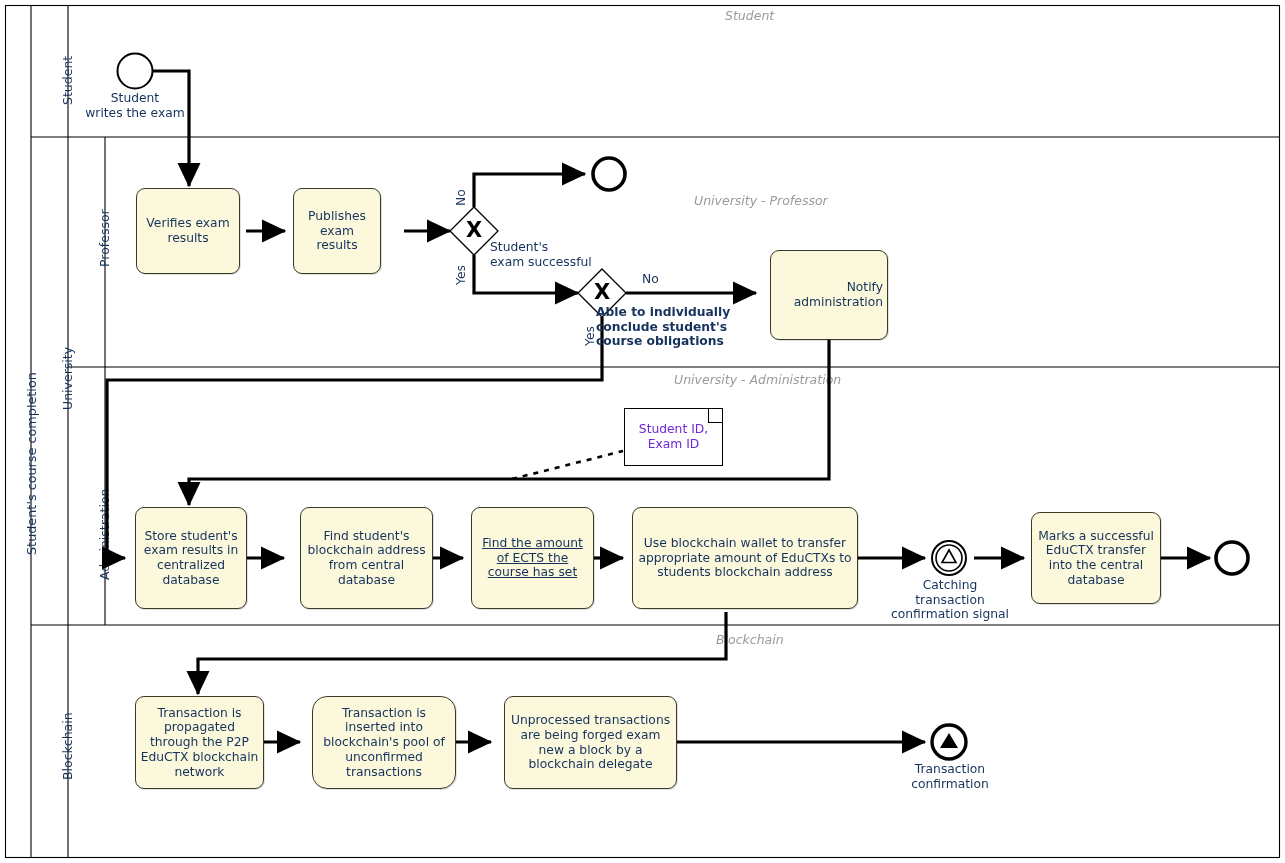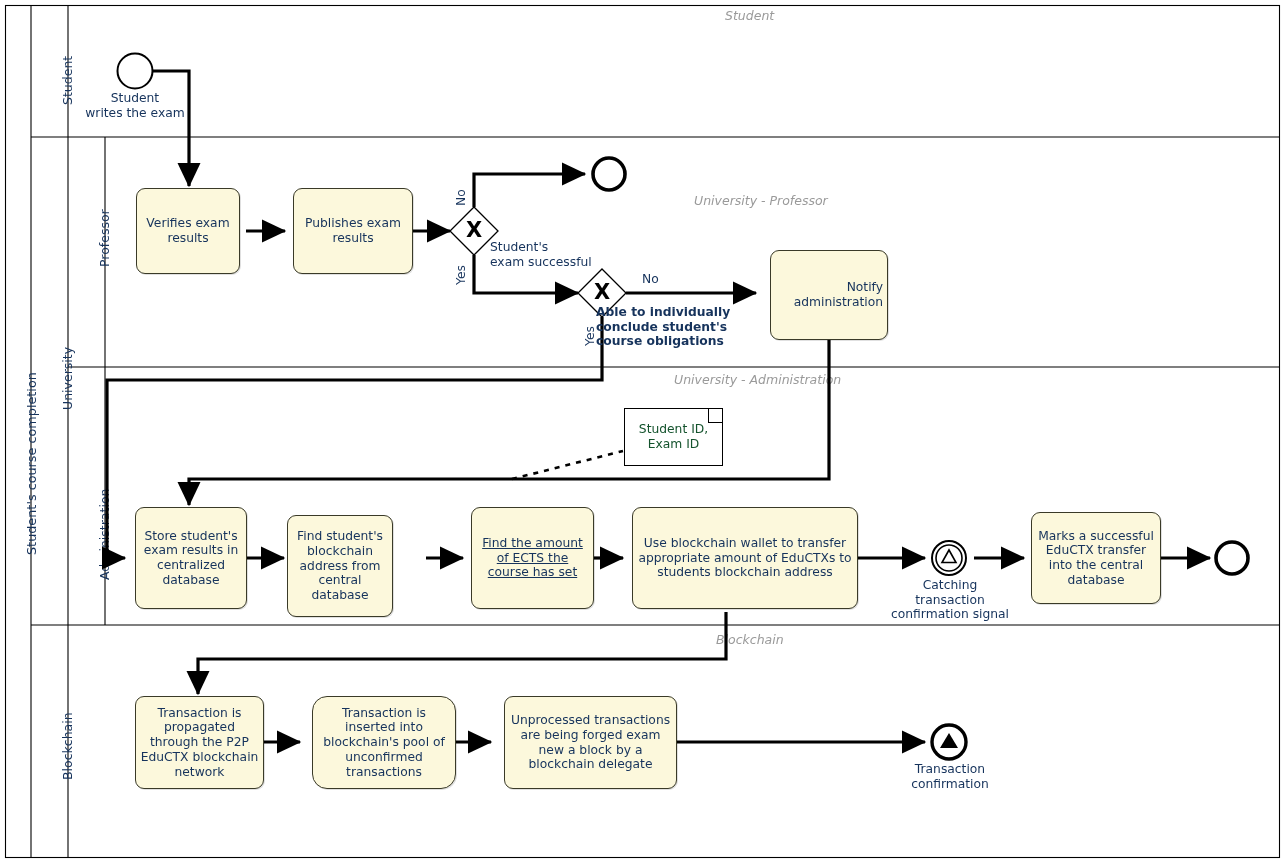--- a/index.html
+++ b/index.html
@@ -92,21 +92,21 @@
   }
   .flow-label.rot {
     transform-origin: 0 0;
     transform: rotate(-90deg);
   }
   .dataobj {
     position: absolute;
     box-sizing: border-box;
     background: #ffffff;
     border: 1.2px solid #000000;
-    color: #14532d;
+    color: #6d28d9;
     font-size: 12.3px;
     line-height: 1.2;
     display: flex;
     align-items: center;
     justify-content: center;
     text-align: center;
     white-space: pre-line;
   }
   .dataobj .fold {
     position: absolute;
@@ -223,27 +223,27 @@
 
   <svg class="layer" viewBox="0 0 1285 863">
     <polygon points="474,207 498,231 474,255 450,231" fill="#ffffff" stroke="#000000" stroke-width="1.3"></polygon>
     <polygon points="602,269 626,293 602,317 578,293" fill="#ffffff" stroke="#000000" stroke-width="1.3"></polygon>
   </svg>
   <div style="position:absolute; left:464px; top:218px; width:20px; text-align:center; font-size:21px; font-weight:bold; color:#000;">X</div>
   <div style="position:absolute; left:592px; top:280px; width:20px; text-align:center; font-size:21px; font-weight:bold; color:#000;">X</div>
 
   <div class="task" style="left:136px; top:188px; width:104px; height:86px;">Verifies exam results</div>
 
-  <div class="task" style="left:293px; top:188px; width:120px; height:86px;">Publishes exam results</div>
+  <div class="task" style="left:293px; top:188px; width:88px; height:86px;">Publishes exam results</div>
 
   <div class="task" style="left:770px; top:250px; width:118px; height:90px;text-align:right;">Notify administration</div>
 
   <div class="task" style="left:135px; top:507px; width:112px; height:102px;">Store student's exam results in centralized database</div>
 
-  <div class="task" style="left:287px; top:507px; width:106px; height:102px;margin-top:8px;">Find student's blockchain address from central database</div>
+  <div class="task" style="left:300px; top:507px; width:133px; height:102px;">Find student's blockchain address from central database</div>
 
   <div class="task" style="left:471px; top:507px; width:123px; height:102px;text-decoration:underline;">Find the amount of ECTS the course has set</div>
 
   <div class="task" style="left:632px; top:507px; width:226px; height:102px;">Use blockchain wallet to transfer appropriate amount of EduCTXs to students blockchain address</div>
 
   <div class="task" style="left:1031px; top:512px; width:130px; height:92px;">Marks a successful EduCTX transfer into the central database</div>
 
   <div class="task" style="left:135px; top:696px; width:129px; height:93px;">Transaction is propagated through the P2P EduCTX blockchain network</div>
 
   <div class="task" style="left:312px; top:696px; width:144px; height:93px;border-radius:15px;">Transaction is inserted into blockchain's pool of unconfirmed transactions</div>

